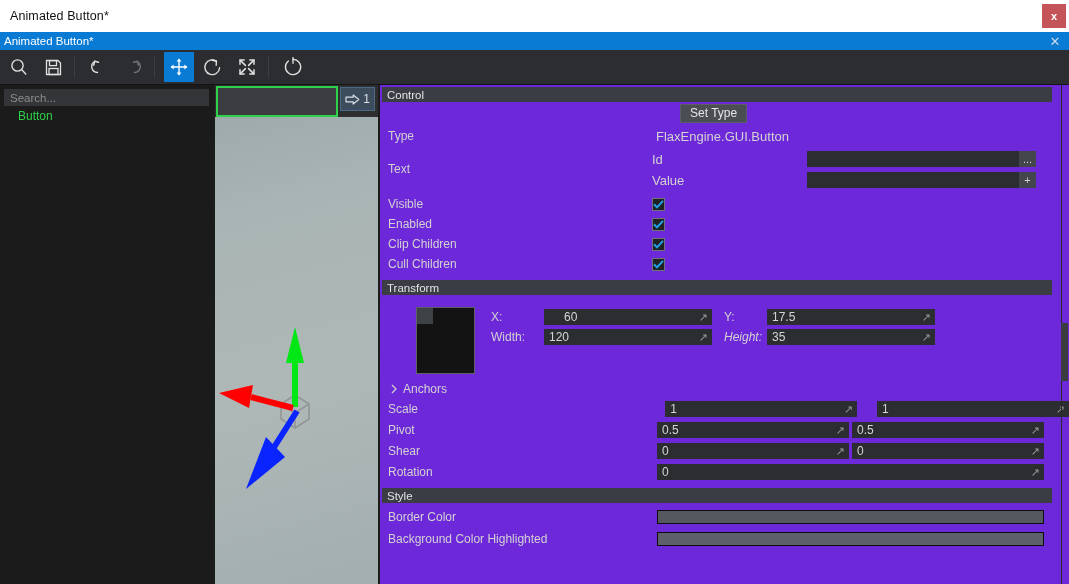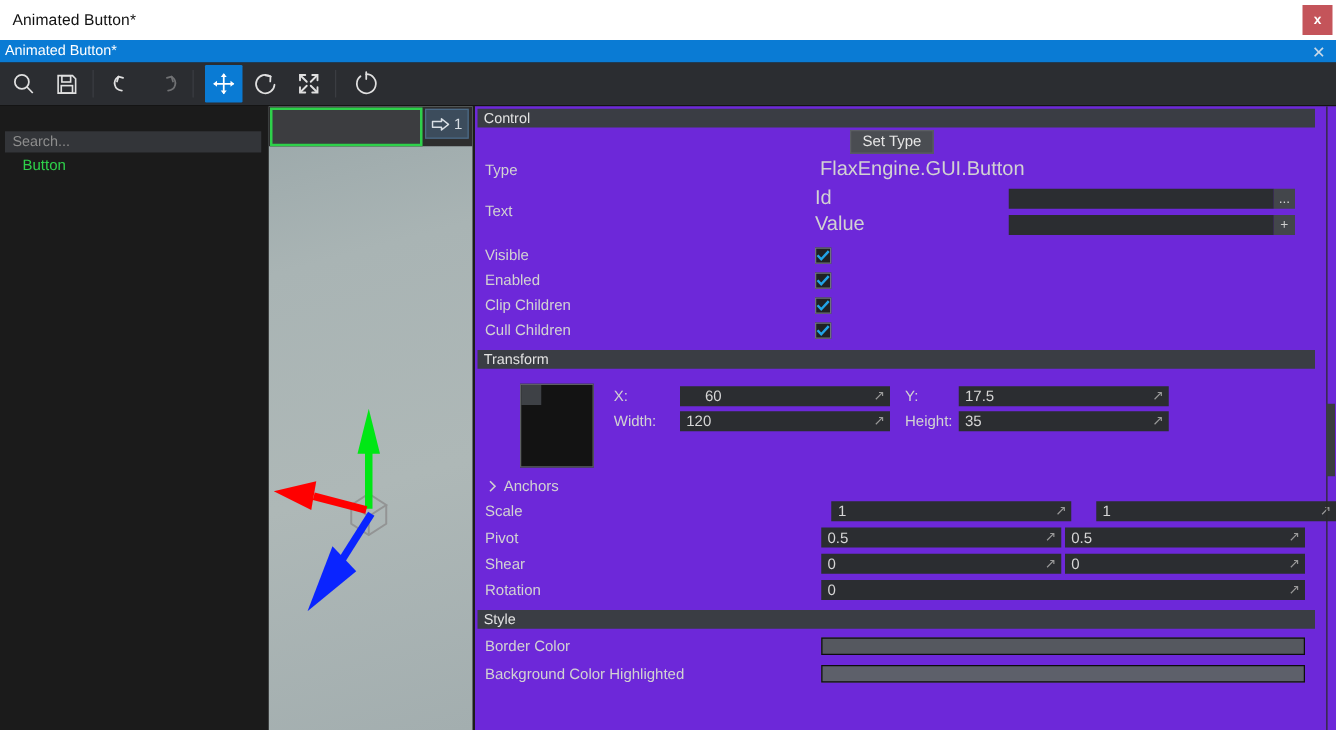--- a/index.html
+++ b/index.html
@@ -69,21 +69,21 @@
   .tb-sep {
     width: 1px; height: 22px; background: #3b3d42; margin: 0 5px 0 6px;
   }
 
   
   .tree-panel {
     position: absolute; left: 0; top: 85px; width: 213px; height: 499px;
     background: #1b1b1b;
   }
   .tree-search {
-    margin: 20px 4px 0 4px; height: 17px;
+    margin: 4px 4px 0 4px; height: 17px;
     background: #333539;
     border: none;
     color: #8d8d8d; font-size: 11.5px;
     padding: 0 6px;
     width: 205px;
     font-family: "Liberation Sans", sans-serif;
     outline: none;
   }
   .tree-search::placeholder { color: #8d8d8d; }
   .tree-row {
@@ -136,21 +136,21 @@
   }
   .prop-row {
     display: flex; align-items: center;
     height: 20px;
     padding-left: 8px;
   }
   .prop-label {
     width: 264px; flex: none;
     color: #d2d2d2; font-size: 12px;
   }
-  .prop-value { color: #d2d2d2; font-size: 16px; }
+  .prop-value { color: #d2d2d2; font-size: 13px; }
 
   
   .btn {
     background: #4a4d52;
     border: 1px solid #5b5e64;
     color: #e6e6e6; font-size: 12px;
     padding: 1px 9px 2px 9px;
     cursor: pointer;
     font-family: "Liberation Sans", sans-serif;
   }
@@ -426,21 +426,21 @@
         <span class="slider-arrow">↗</span>
       </div>
     </div>
 
     <div style="position:absolute; left:111px; top:34px; display:flex; align-items:center;">
       <span class="prop-label" style="width:53px;">Width:</span>
       <div class="field" style="width:168px;">
         <span>120</span>
         <span class="slider-arrow">↗</span>
       </div>
-      <span class="prop-label" style="width:55px; padding-left:12px;">Height:</span>
+      <span class="prop-label" style="width:55px; padding-left:12px;font-style:italic;">Height:</span>
       <div class="field" style="width:168px;">
         <span>35</span>
         <span class="slider-arrow">↗</span>
       </div>
     </div>
   </div>
 
   <div class="anchors-toggle">
     <svg width="7" height="10" viewBox="0 0 7 10" fill="none" stroke="#cfcfcf" stroke-width="1.3">
         <path d="M1 1 L 5 5 L 1 9"></path>

